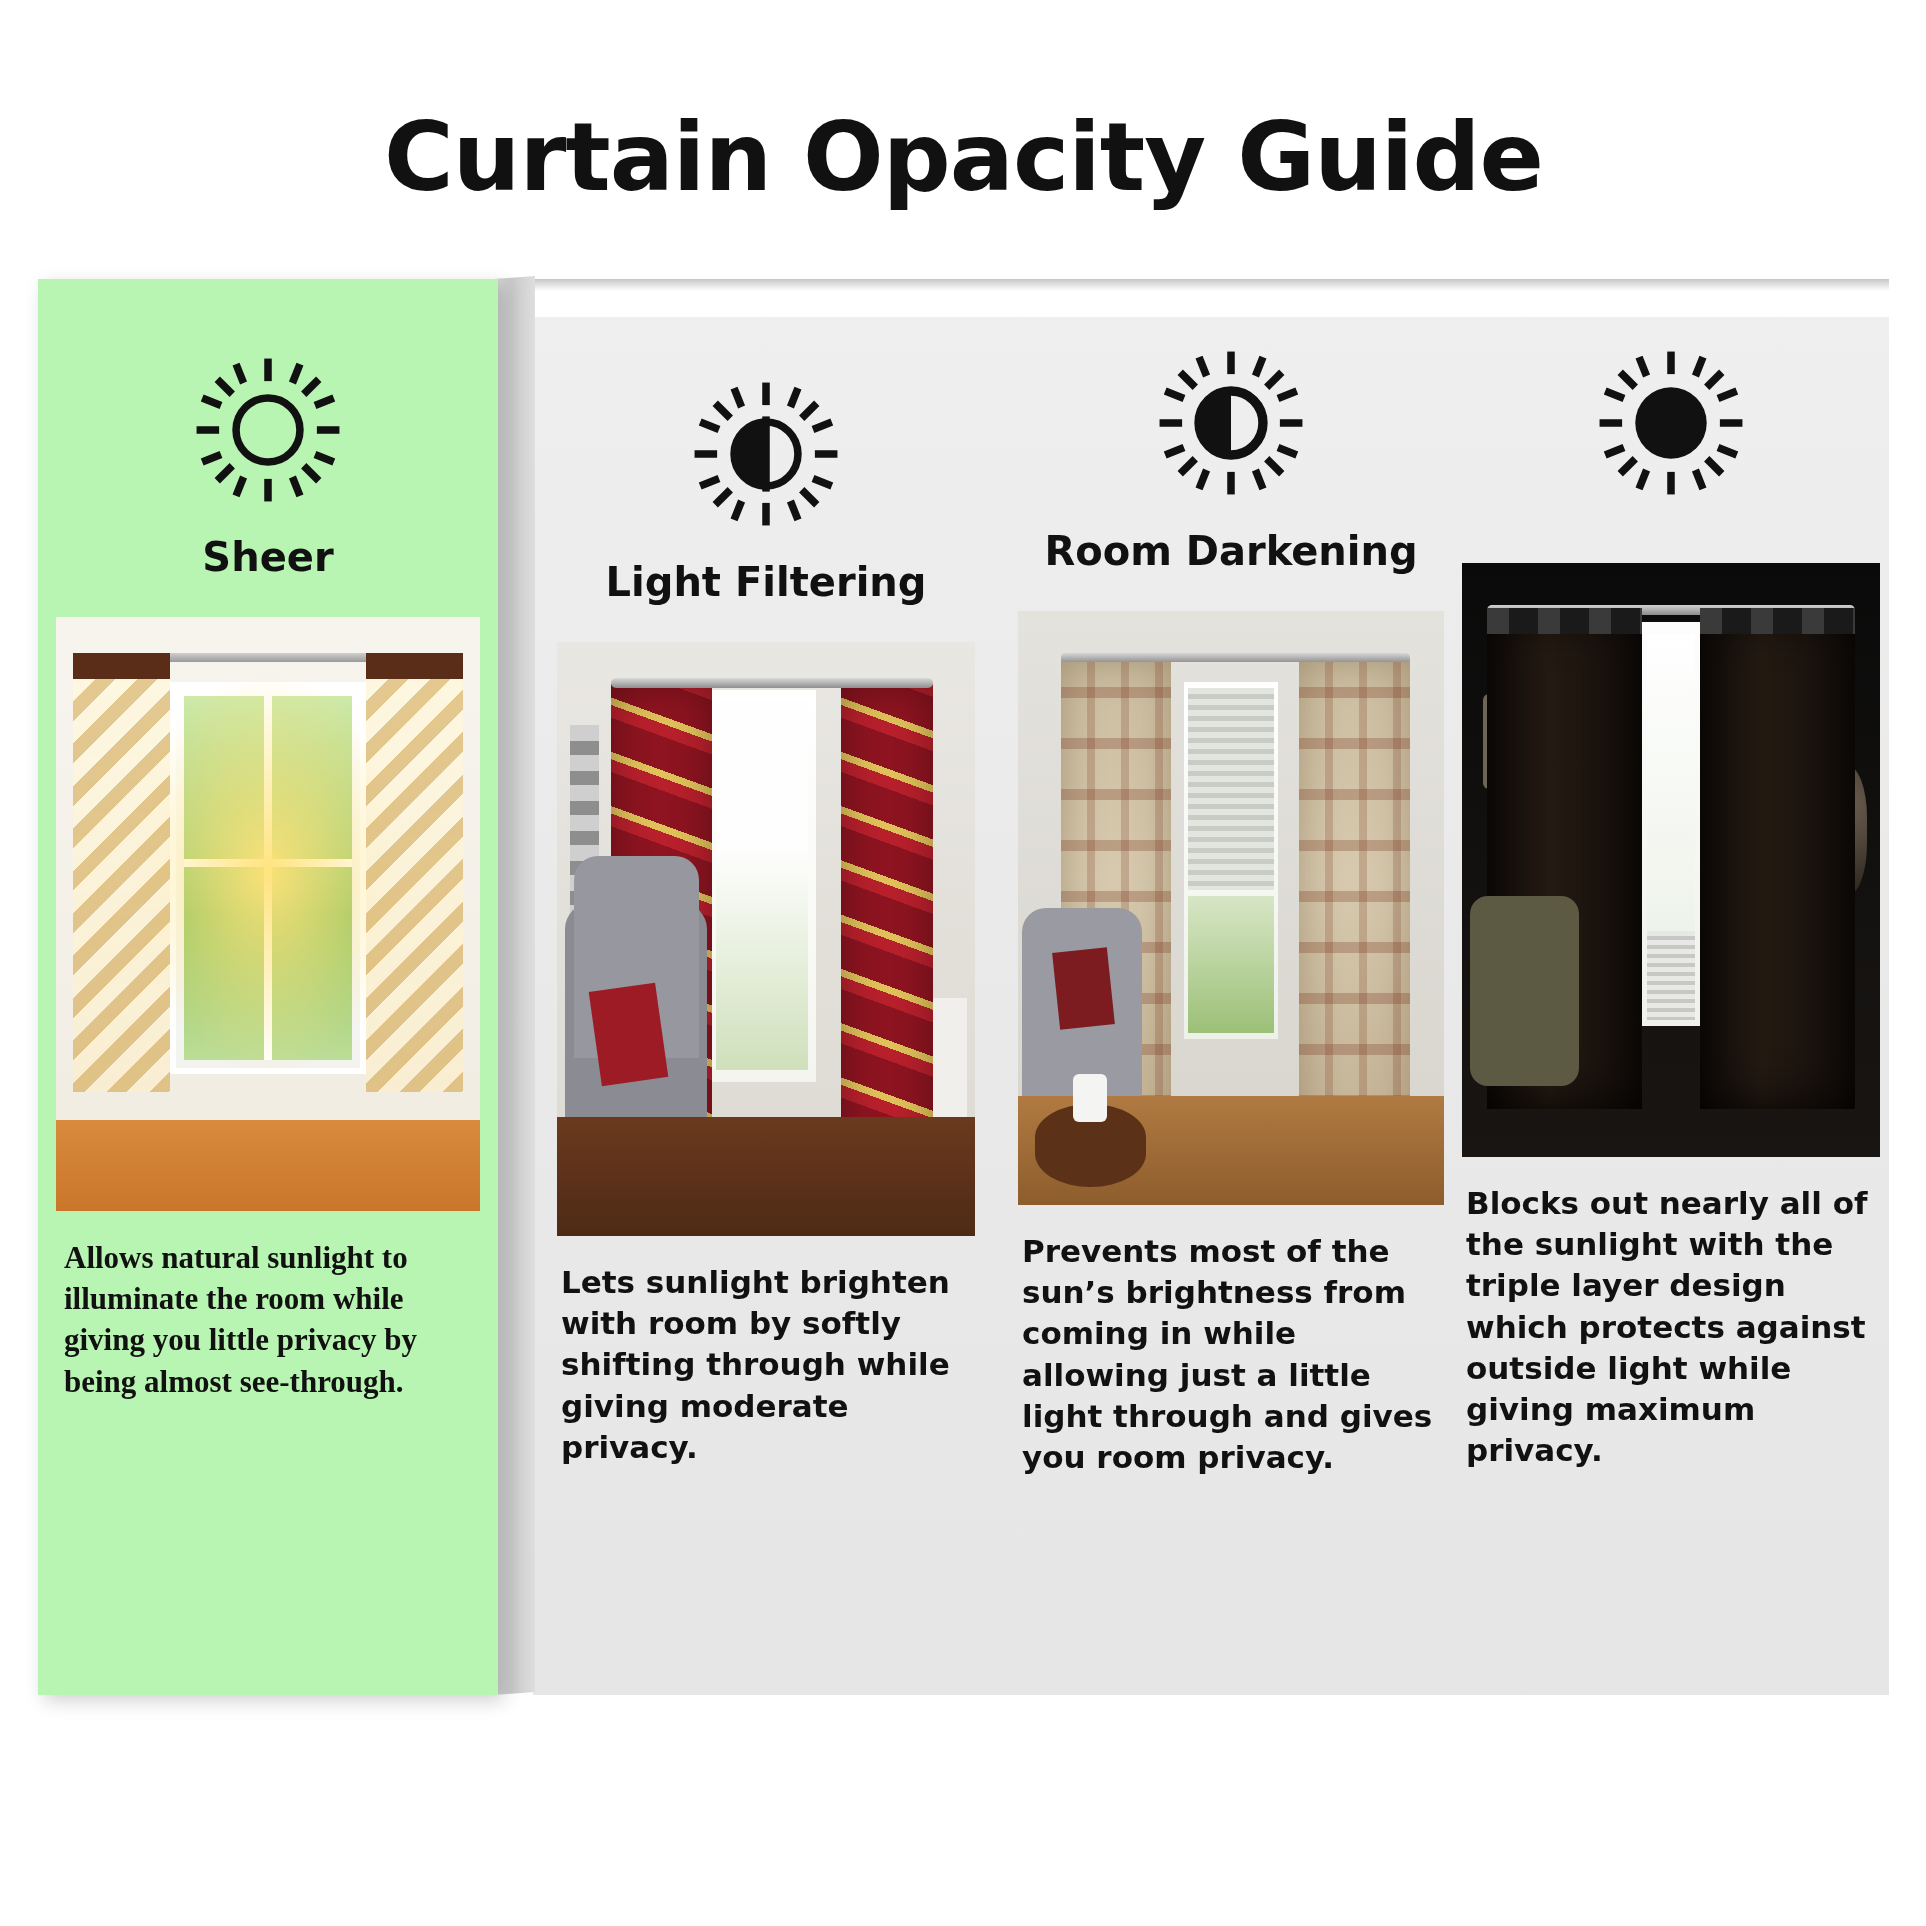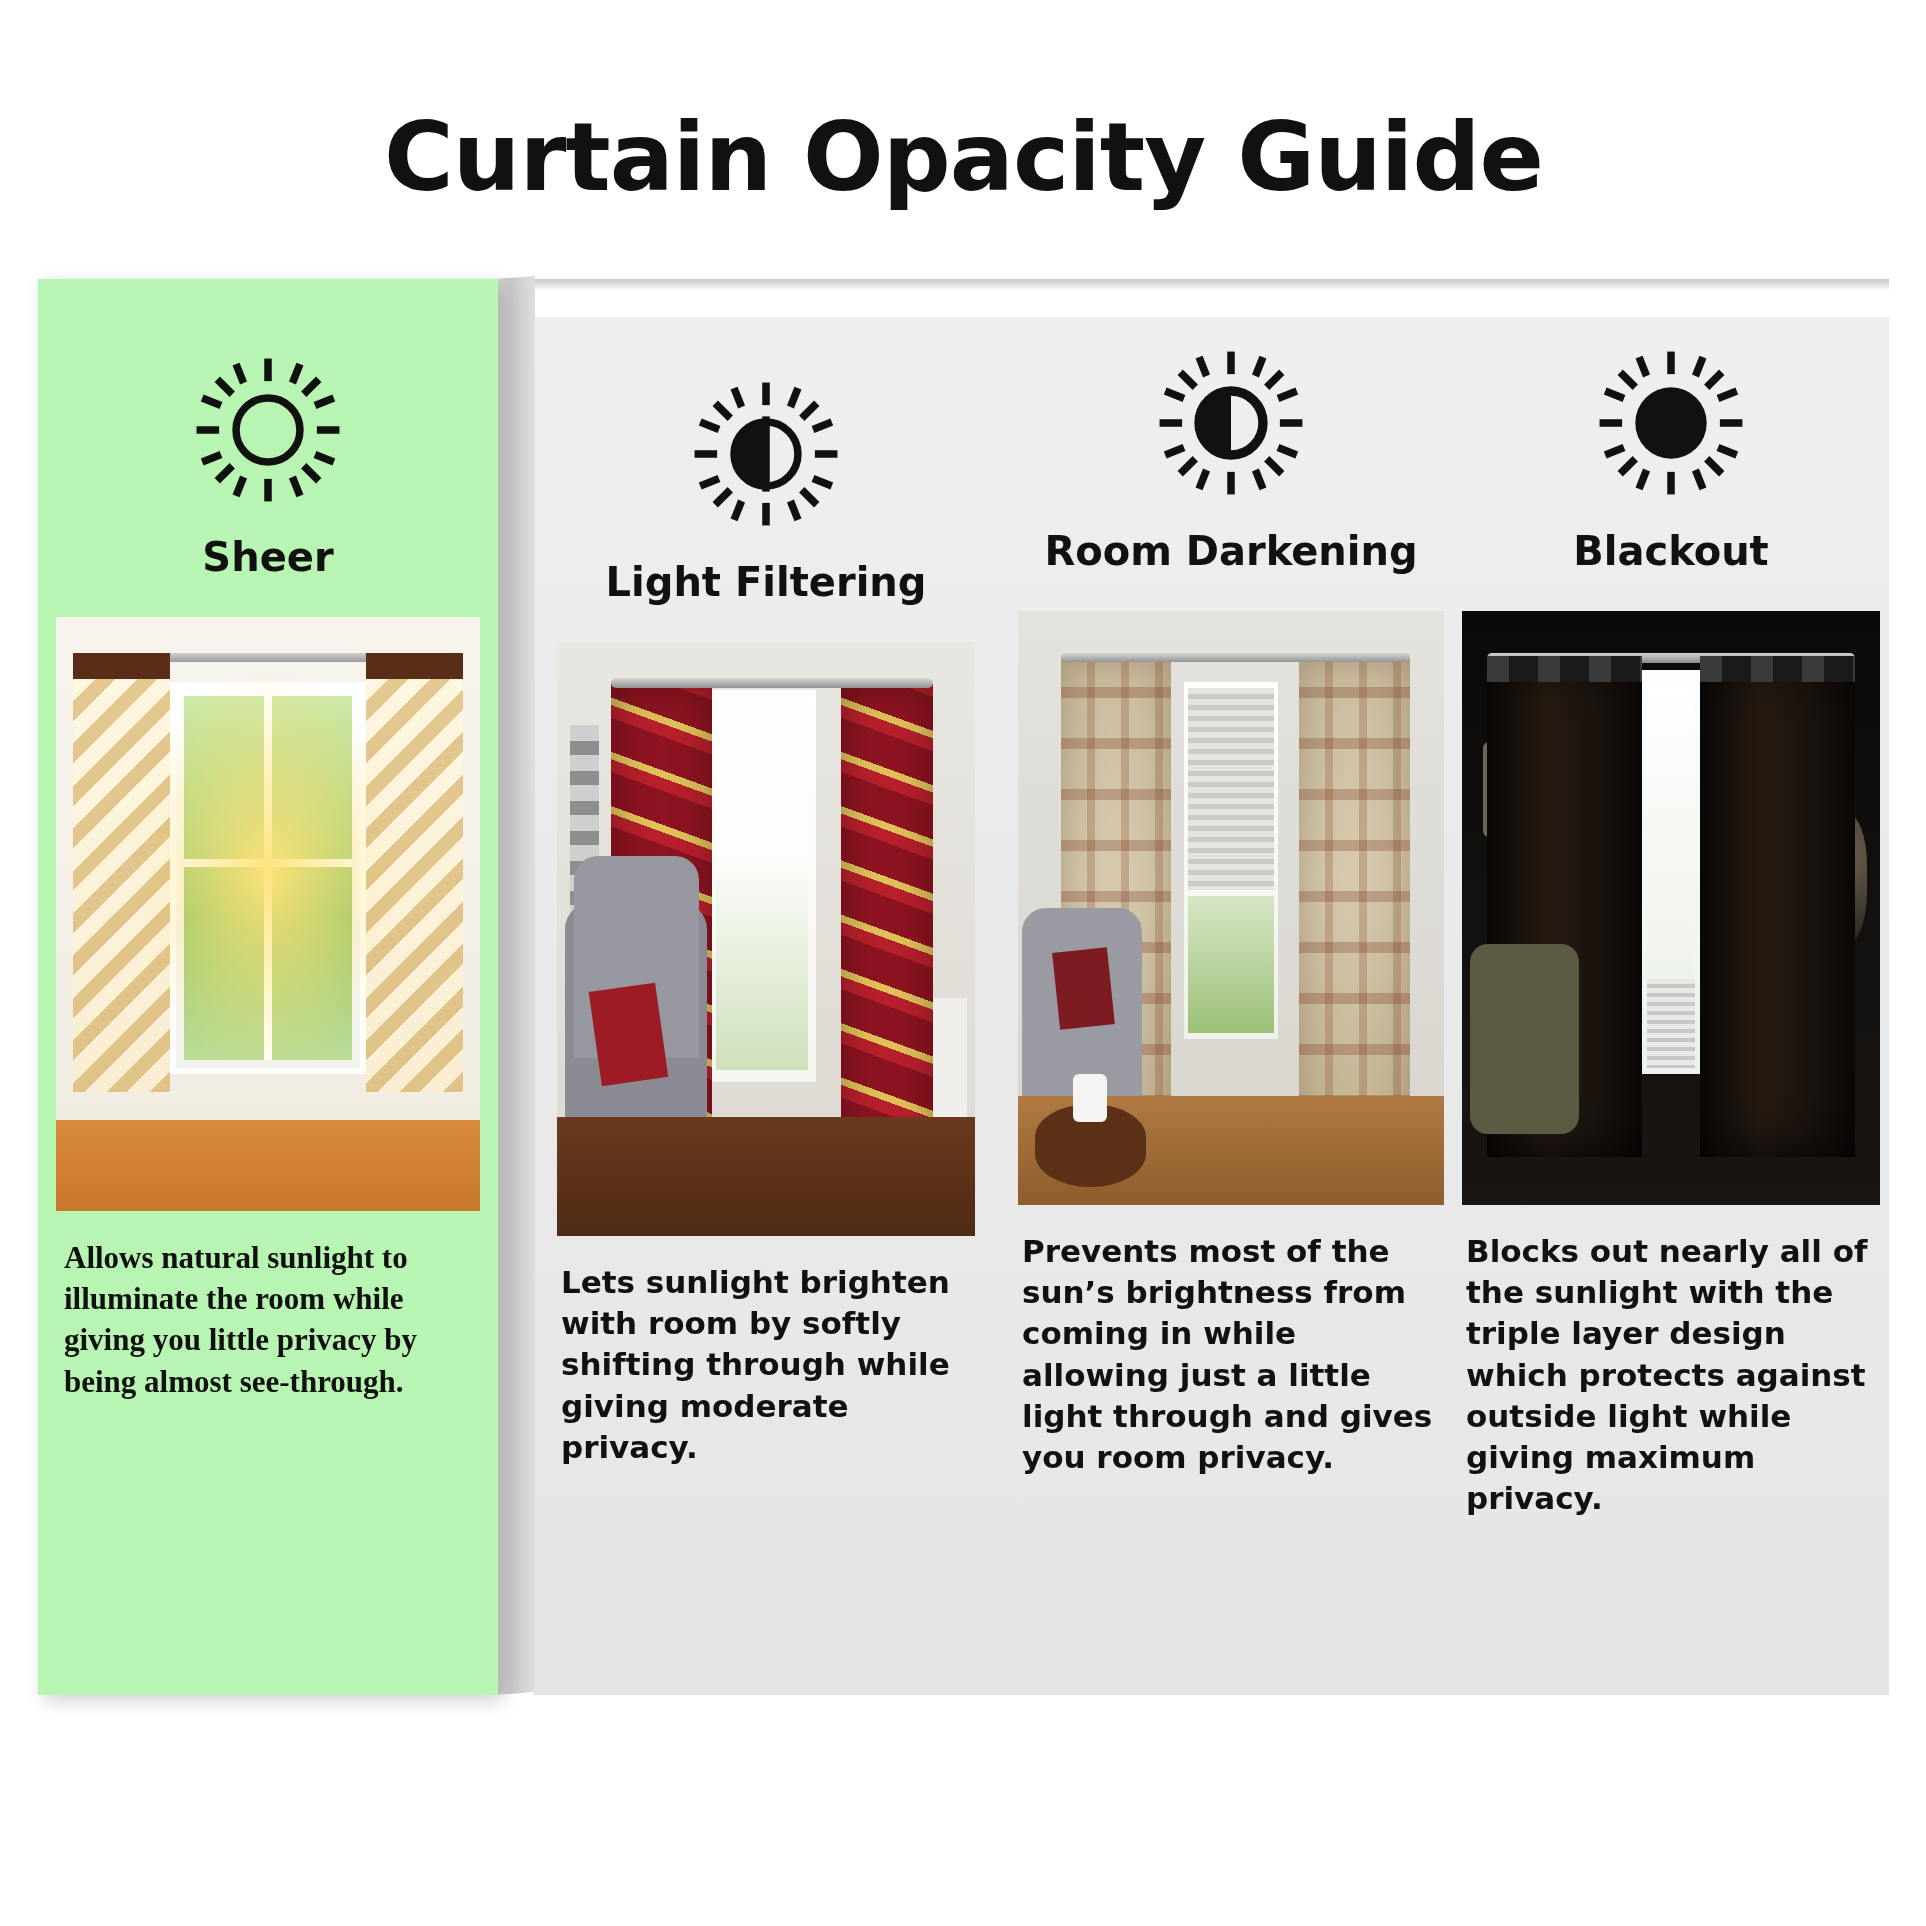--- a/index.html
+++ b/index.html
@@ -381,21 +381,20 @@
           <line x1="63" y1="75" x2="67" y2="85"></line>
           <line x1="67" y1="15" x2="63" y2="25"></line>
           <line x1="37" y1="75" x2="33" y2="85"></line>
           <line x1="15" y1="33" x2="25" y2="37"></line>
           <line x1="75" y1="63" x2="85" y2="67"></line>
           <line x1="15" y1="67" x2="25" y2="63"></line>
           <line x1="75" y1="37" x2="85" y2="33"></line>
         </g>
       </svg>
     </div>
-    <p class="cat-label">Blackout</p>
     <div class="photo">
       <div class="scene">
         <div class="s4-room"></div>
         <div class="s4-win"></div>
         <div class="s4-winglass"></div>
         <div class="s4-blind"></div>
         <div class="s4-lamp"></div>
         <div class="s4-plant"></div>
         <div class="s4-cur left"></div>
         <div class="s4-cur right"></div>

